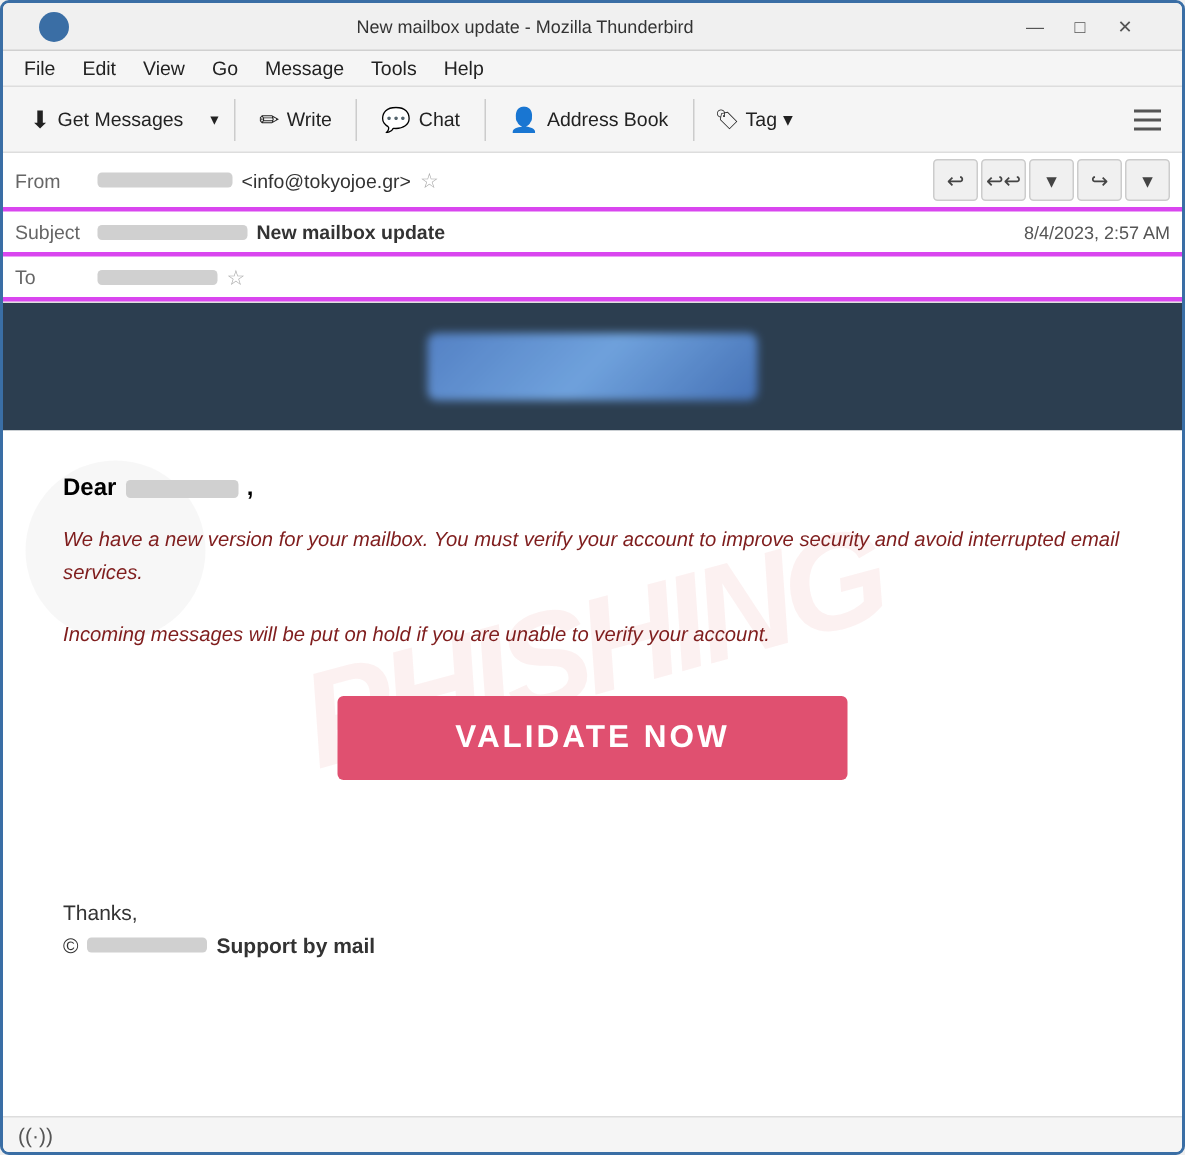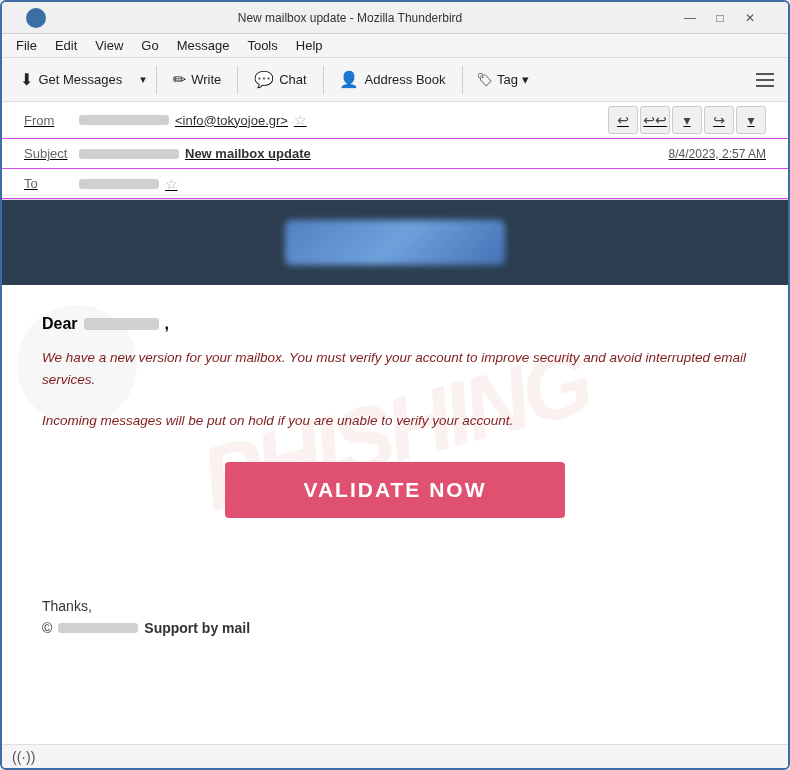--- a/index.html
+++ b/index.html
@@ -163,24 +163,23 @@
     
     .email-header {
       background: white;
       border-bottom: 1px solid #ddd;
       padding: 0;
       flex-shrink: 0;
     }
     .header-row {
       display: flex;
       align-items: center;
-      padding: 4px 22px;
-      border-bottom: 1px solid #d946ef;
+      padding: 4px 8px;
+      border-bottom: 3px solid #d946ef;
       min-height: 30px;
-      text-decoration: underline;
     }
     .header-label {
       width: 55px;
       color: #666;
       font-size: 13px;
       flex-shrink: 0;
     }
     .header-value {
       flex: 1;
       font-size: 13px;

